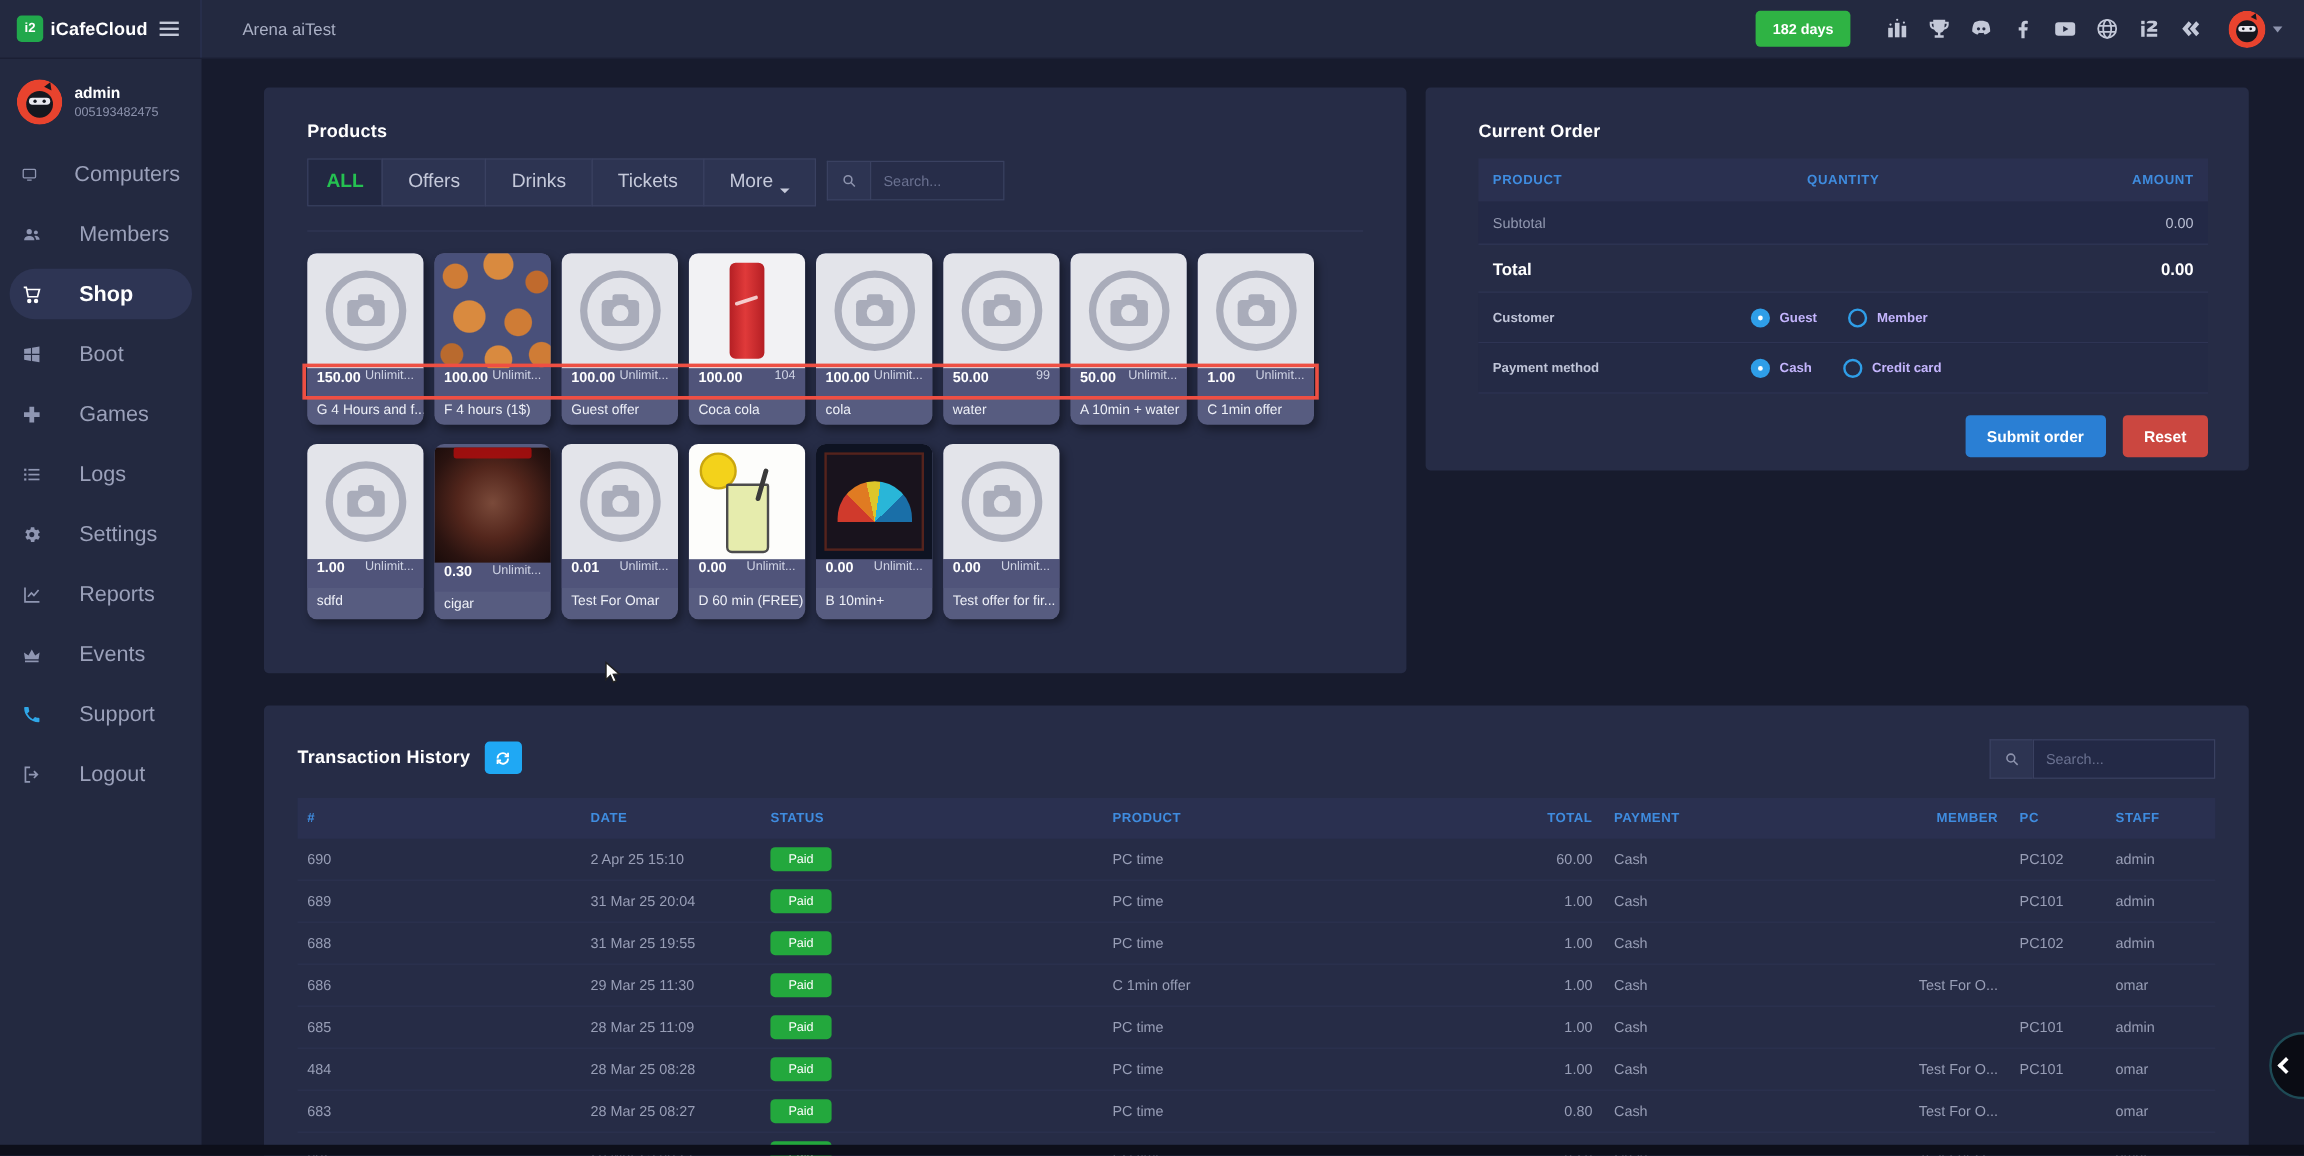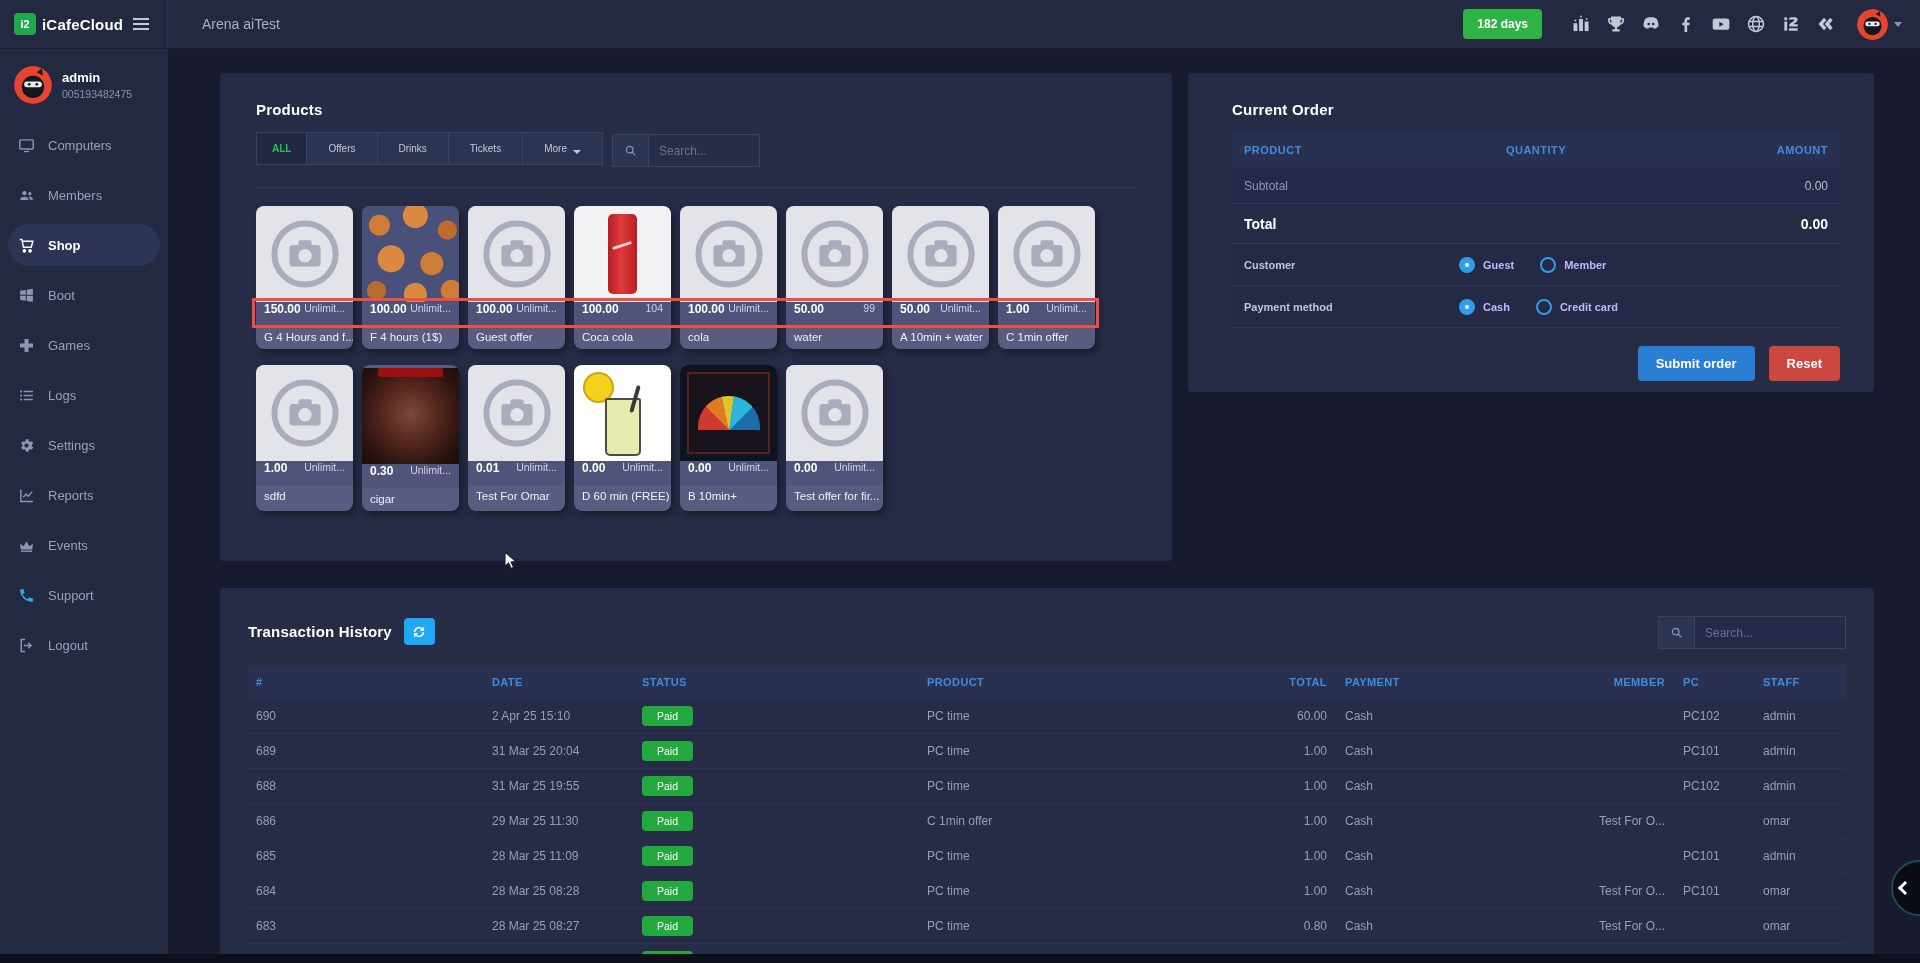--- a/index.html
+++ b/index.html
@@ -33,35 +33,35 @@
   .avatar { width:31px; height:31px; border-radius:50%; overflow:hidden; flex:0 0 31px; }
   .caret-down { width:0; height:0; border-left:4px solid transparent; border-right:4px solid transparent;
                 border-top:5px solid #8d93ad; }
   
   .sidebar { position:absolute; top:49px; left:0; bottom:0; width:168px; background:#232940; z-index:15; }
   .user-block { display:flex; align-items:center; gap:10px; padding:17px 12px 12px 14px; }
   .user-avatar { width:38px; height:38px; border-radius:50%; overflow:hidden; flex:0 0 38px; }
   .user-name { font-size:13px; font-weight:700; color:#fff; }
   .user-id { font-size:10.5px; color:#8d93ad; margin-top:3px; }
   .nav { margin-top:8px; }
-  .nav-item { display:flex; align-items:center; gap:13px; height:42px; margin:8px 8px; padding:0 10px;
-              color:#9ba1ba; font-size:13px; border-radius:21px; cursor:pointer; }
+  .nav-item { display:flex; align-items:center; gap:31px; height:42px; margin:8px 8px; padding:0 10px;
+              color:#9ba1ba; font-size:18px; border-radius:21px; cursor:pointer; }
   .nav-item .nav-ico { width:17px; height:17px; display:inline-flex; color:#8f96b2; }
   .nav-item .nav-ico svg { width:100%; height:100%; }
   .nav-item.active { background:#2e3554; color:#ffffff; font-weight:700; }
   .nav-item.active .nav-ico { color:#ffffff; }
   .nav-item.accent .nav-ico { color:#2fa7e8; }
   
   .main { position:absolute; left:168px; top:49px; right:0; bottom:0; background:#171b2d; }
   .panel { position:absolute; background:#262c46; border-radius:4px; }
   .panel-title { font-size:15px; font-weight:700; color:#fff; letter-spacing:.2px; }
   
   #products-panel { left:52px; top:24px; width:952px; height:488px; padding:28px 36px 16px 36px; }
   .tabs-row { display:flex; align-items:flex-start; margin-top:14px; }
-  .tab { padding:10px 21px; font-size:10px; color:#c5c9da; background:#2d3452; border:1px solid #3a4161;
+  .tab { padding:10px 21px; font-size:16px; color:#c5c9da; background:#2d3452; border:1px solid #3a4161;
          margin-right:-1px; cursor:pointer; display:flex; align-items:flex-end; gap:6px; }
   .tab.active { background:#222842; color:#25c151; font-weight:700; padding:10px 15px; }
   .tab .tab-caret { width:0; height:0; border-left:4px solid transparent; border-right:4px solid transparent;
                     border-top:4px solid #c5c9da; }
   .search-group { display:flex; margin-left:10px; height:33px; margin-top:2px; }
   .search-icon-box { width:36px; background:#2d3452; border:1px solid #3a4161; border-right:none;
                      display:flex; align-items:center; justify-content:center; color:#8d93ad; }
   .search-icon-box svg { width:13px; height:13px; }
   .search-input { width:112px; background:#272d49; border:1px solid #3a4161; color:#7dd3fc;
                   font-size:12px; padding:0 10px; outline:none; font-family:"Liberation Sans",sans-serif; }
@@ -729,21 +729,21 @@
           <span>28 Mar 25 11:09</span>
           <span class="chip-cell"><span class="chip">Paid</span></span>
           <span>PC time</span>
           <span class="cell-r">1.00</span>
           <span class="cell-pad">Cash</span>
           <span class="cell-r"></span>
           <span class="cell-pad">PC101</span>
           <span class="cell-pad">admin</span>
         </div>
         <div class="trans-grid trans-row">
-          <span>684</span>
+          <span>484</span>
           <span>28 Mar 25 08:28</span>
           <span class="chip-cell"><span class="chip">Paid</span></span>
           <span>PC time</span>
           <span class="cell-r">1.00</span>
           <span class="cell-pad">Cash</span>
           <span class="cell-r">Test For O...</span>
           <span class="cell-pad">PC101</span>
           <span class="cell-pad">omar</span>
         </div>
         <div class="trans-grid trans-row">

